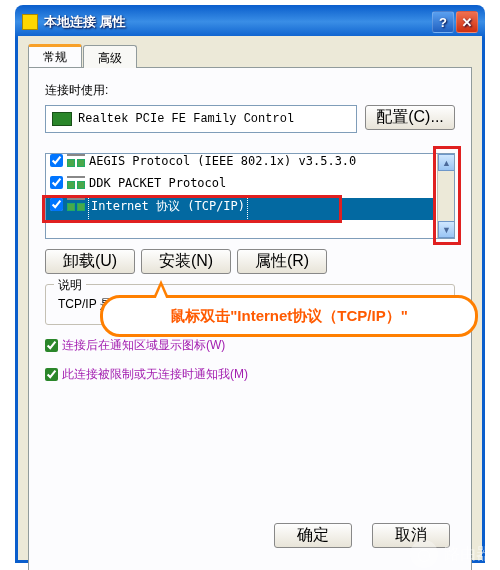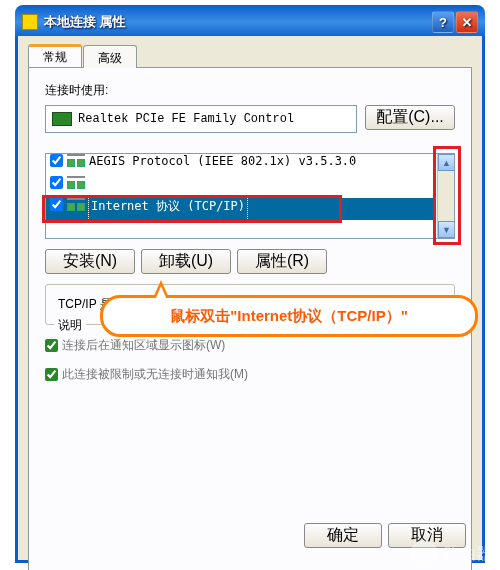--- a/index.html
+++ b/index.html
@@ -189,30 +189,29 @@
   border-radius: 3px;
   padding: 10px 12px;
   margin-top: 6px;
   position: relative;
 }
 .desc-group .legend {
   position: absolute;
   top: -8px; left: 8px;
   background: #fcfcfe;
   padding: 0 4px;
-  margin-top: 40px;
 }
 .desc-text { line-height: 1.6; }
 .check-row { display: flex; align-items: center; gap: 4px; margin-top: 12px; color: #176217;}
 .check-row input { width: 13px; height: 13px; accent-color: #2a862a; }
-.check-row label { color: #737373; }
+.check-row label { color: #a21caf; }
 .bottom-buttons {
   position: absolute;
-  right: 16px; bottom: 12px;
-  display: flex; gap: 6px;
+  right: 32px; bottom: 12px;
+  display: flex; gap: 20px;
 }
 .callout {
   position: absolute;
   left: 100px; right: 22px; top: 295px;
   height: 42px;
   border: 3px solid #ff7f00;
   border-radius: 20px;
   background: #fff;
   display: flex;
   align-items: center;
@@ -284,39 +283,40 @@
         <div class="listbox">
           <div class="list-content">
             <div class="list-item">
               <input type="checkbox" checked="" style="">
               <span class="proto-icon"></span>
               <span class="item-text">AEGIS Protocol (IEEE 802.1x) v3.5.3.0</span>
             </div>
             <div class="list-item">
               <input type="checkbox" checked="" style="">
               <span class="proto-icon"></span>
+              <span class="item-text">DDK PACKET Protocol</span>
             </div>
             <div class="list-item selected">
               <input type="checkbox" checked="" style="">
               <span class="proto-icon"></span>
               <span class="item-text">Internet 协议 (TCP/IP)</span>
             </div>
           </div>
           <div class="scrollbar">
             <div class="scroll-btn">▲</div>
             <div class="scroll-btn">▼</div>
           </div>
         </div>
         <div class="red-box" style="top:42px; left:-3px; width:300px; height:28px;"></div>
         <div class="red-box" style="top:-7px; right:-6px; width:28px; height:99px;"></div>
       </div>
 
       <div class="button-row">
+        <button class="xp-btn">卸载(U)</button>
         <button class="xp-btn">安装(N)</button>
-        <button class="xp-btn">卸载(U)</button>
         <button class="xp-btn">属性(R)</button>
       </div>
 
       <div class="desc-group">
         <div class="legend">说明</div>
         <div class="desc-text">TCP/IP 是默认的广域网协议。它提供跨越多种互联网络的通讯。</div>
       </div>
 
       <div class="check-row">
         <input type="checkbox" checked="" style="">

